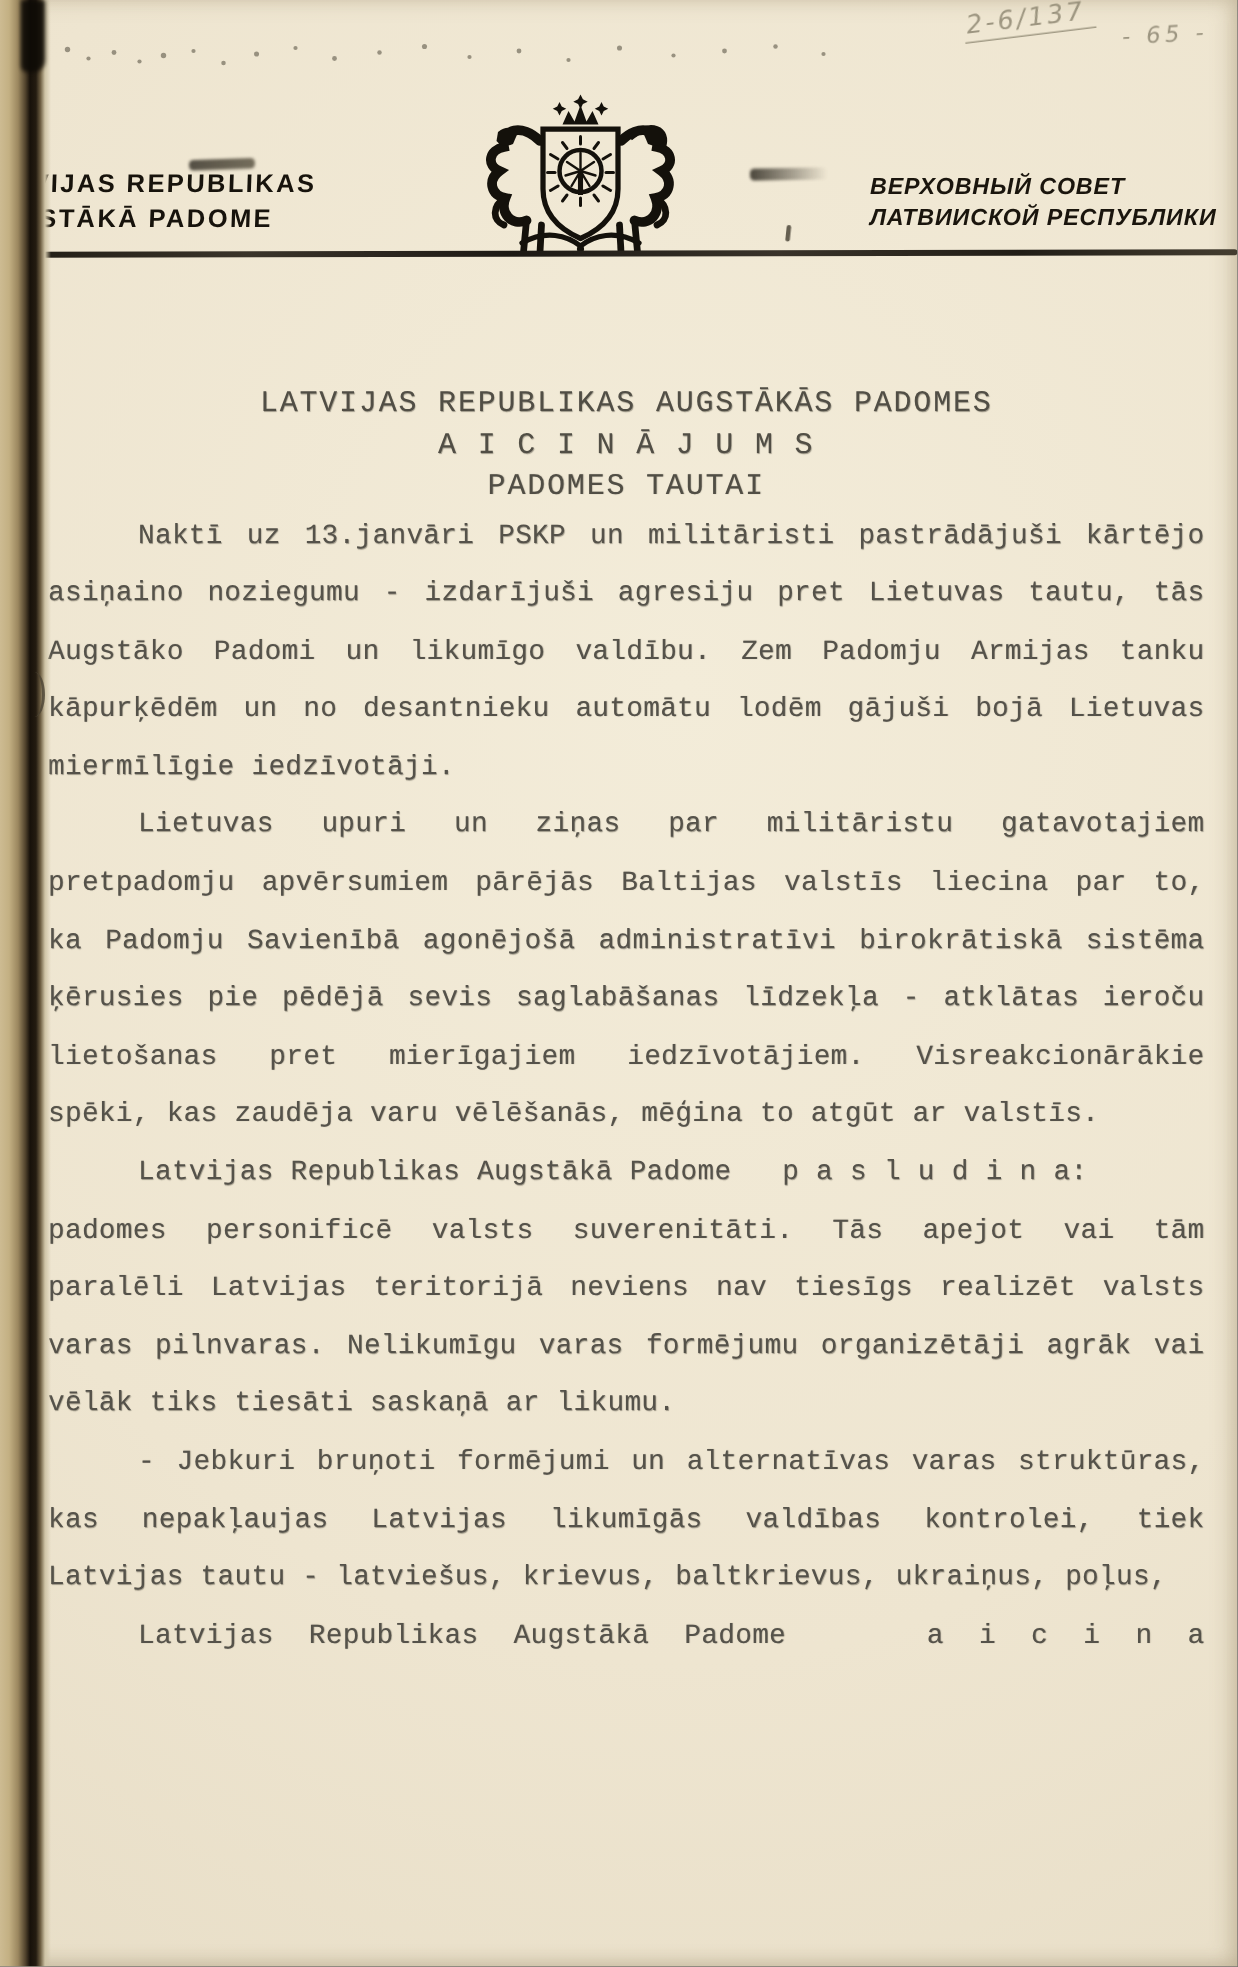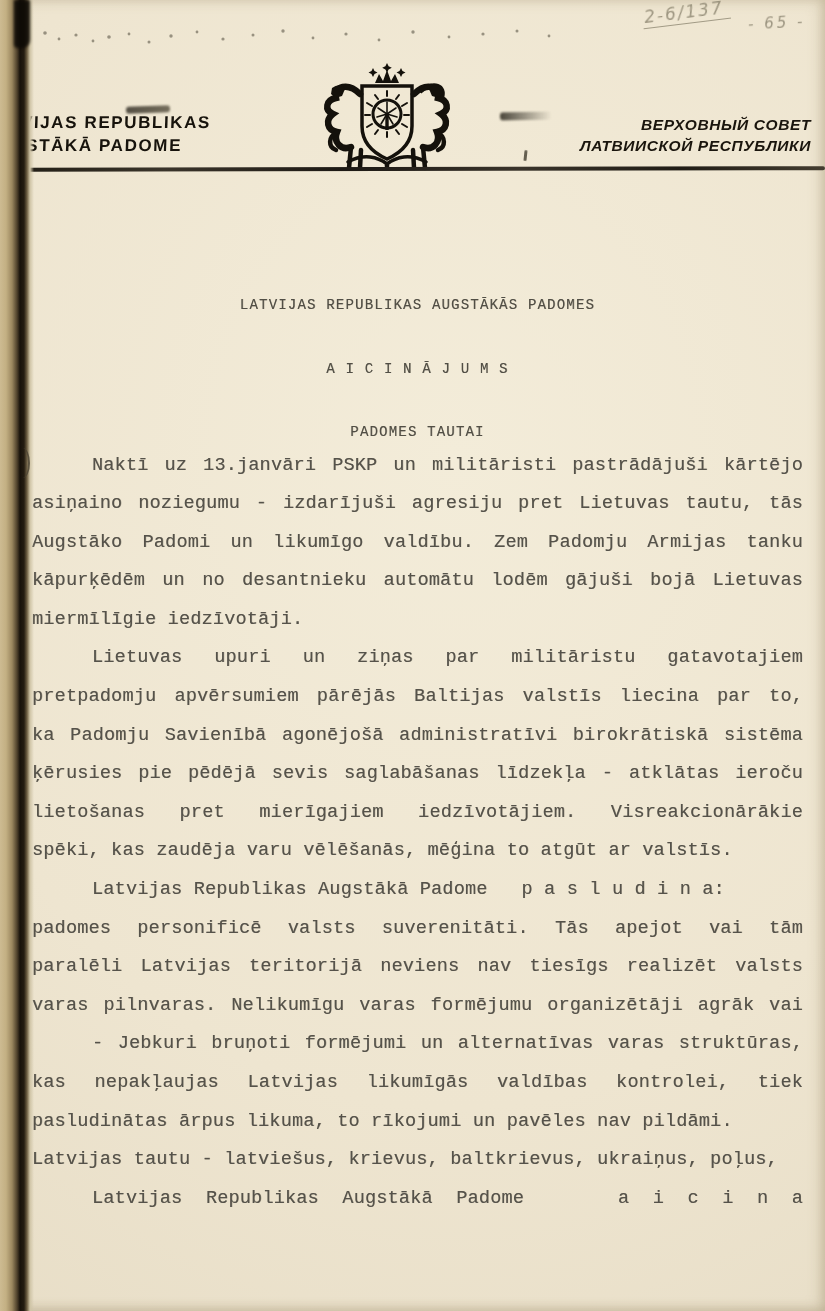--- a/index.html
+++ b/index.html
@@ -54,21 +54,21 @@
     font-size:15px;letter-spacing:3px;color:#8d8672;
     transform:rotate(-3deg);opacity:.85;filter:blur(.3px);
   }
   
   .lh-left{
     position:absolute;left:-16px;top:111px;z-index:2;
     font-weight:bold;font-size:17px;line-height:23px;letter-spacing:1.6px;
     color:#17130c;transform:skewX(-2deg);white-space:nowrap;
   }
   .lh-right{
-    position:absolute;right:14px;top:114px;z-index:2;text-align:right;
+    position:absolute;right:14px;top:114px;z-index:2;text-align:left;
     font-weight:bold;font-style:italic;font-size:15.5px;line-height:21px;
     letter-spacing:.6px;color:#1a150d;white-space:nowrap;
   }
   .emblem{position:absolute;left:316px;top:58px;width:142px;height:116px;z-index:2;}
   .rule{
     position:absolute;left:20px;right:0;top:167px;height:4px;z-index:3;
     background:linear-gradient(to right,#221e16,#3a342a 18%,#1d1914 40%,#39332a 62%,#211d16 82%,#443d30);
     border-radius:2px;transform:rotate(-.12deg);
   }
   .smudge-a{position:absolute;left:126px;top:106px;width:44px;height:7px;z-index:3;
@@ -80,23 +80,22 @@
   .smudge-tick{position:absolute;left:524px;top:150px;width:3px;height:11px;z-index:3;
     background:#433d30;border-radius:2px;filter:blur(.4px);transform:rotate(6deg);opacity:.8;}
   
   .doc{
     position:absolute;left:32px;right:22px;top:256px;z-index:2;
     font-family:"Liberation Mono","DejaVu Sans Mono",monospace;
     color:#55524a;
     text-shadow:.4px .4px .6px rgba(82,78,66,.5);
   }
   .title-line{
-    text-align:center;font-size:14px;line-height:27.5px;letter-spacing:1.2px;
+    text-align:center;font-size:20px;line-height:27.5px;letter-spacing:1.2px;
     color:#514e45;
-    margin-top:36px;
   }
   .paras{}
   .line{
     font-size:18.5px;line-height:38.6px;letter-spacing:.2px;
     text-align:justify;text-align-last:justify;white-space:normal;
   }
   .line.indent{text-indent:60px;}
   .line.last{text-align-last:left;font-family:Liberation Mono, monospace;}
 </style>
 </head>
@@ -216,25 +215,25 @@
           <div class="line">lietošanas pret mierīgajiem iedzīvotājiem. Visreakcionārākie</div>
           <div class="line last">spēki, kas zaudēja varu vēlēšanās, mēģina to atgūt ar valstīs.</div>
         </div>
         <div>
           <div class="line indent last">Latvijas Republikas Augstākā Padome&nbsp;&nbsp;&nbsp;p a s l u d i n a:</div>
         </div>
         <div>
           <div class="line">padomes personificē valsts suverenitāti. Tās apejot vai tām</div>
           <div class="line">paralēli Latvijas teritorijā neviens nav tiesīgs realizēt valsts</div>
           <div class="line">varas pilnvaras. Nelikumīgu varas formējumu organizētāji agrāk vai</div>
+          <div class="line last">vēlāk tiks tiesāti saskaņā ar likumu.</div>
         </div>
         <div>
           <div class="line indent">- Jebkuri bruņoti formējumi un alternatīvas varas struktūras,</div>
           <div class="line">kas nepakļaujas Latvijas likumīgās valdības kontrolei, tiek</div>
-          <div class="line last">pasludinātas ārpus likuma, to rīkojumi un pavēles nav pildāmi.</div>
         </div>
         <div>
           <div class="line last">Latvijas tautu - latviešus, krievus, baltkrievus, ukraiņus, poļus,</div>
           <div class="line indent">Latvijas Republikas Augstākā Padome&nbsp;&nbsp;&nbsp;&nbsp;a i c i n a</div>
         </div>
       </div>
   </main>
 
 </div>
 

